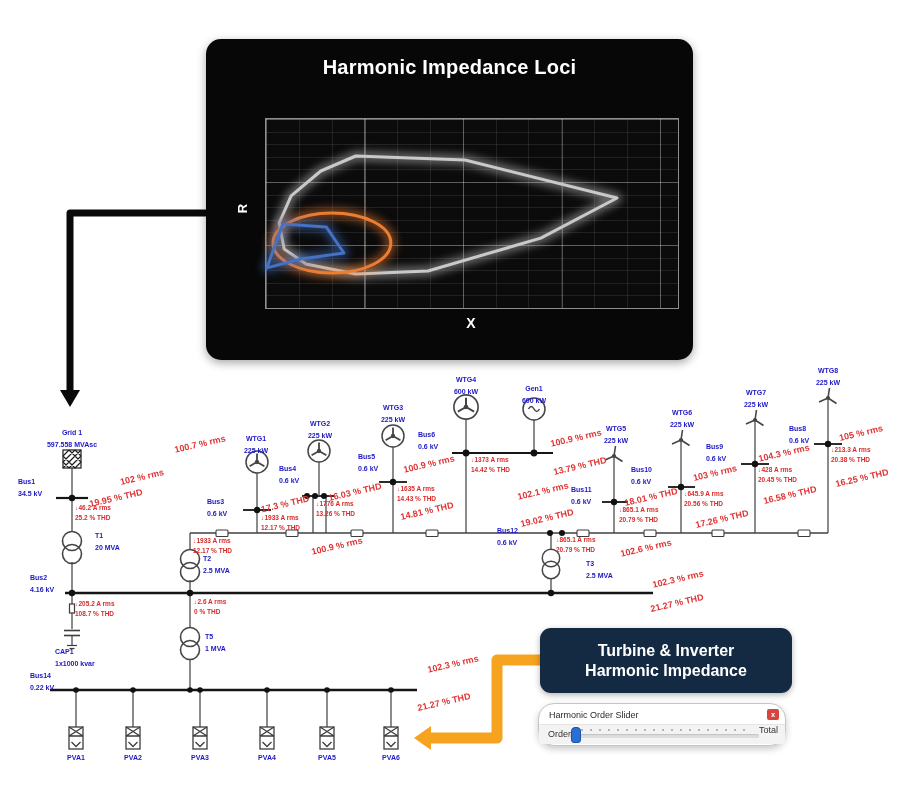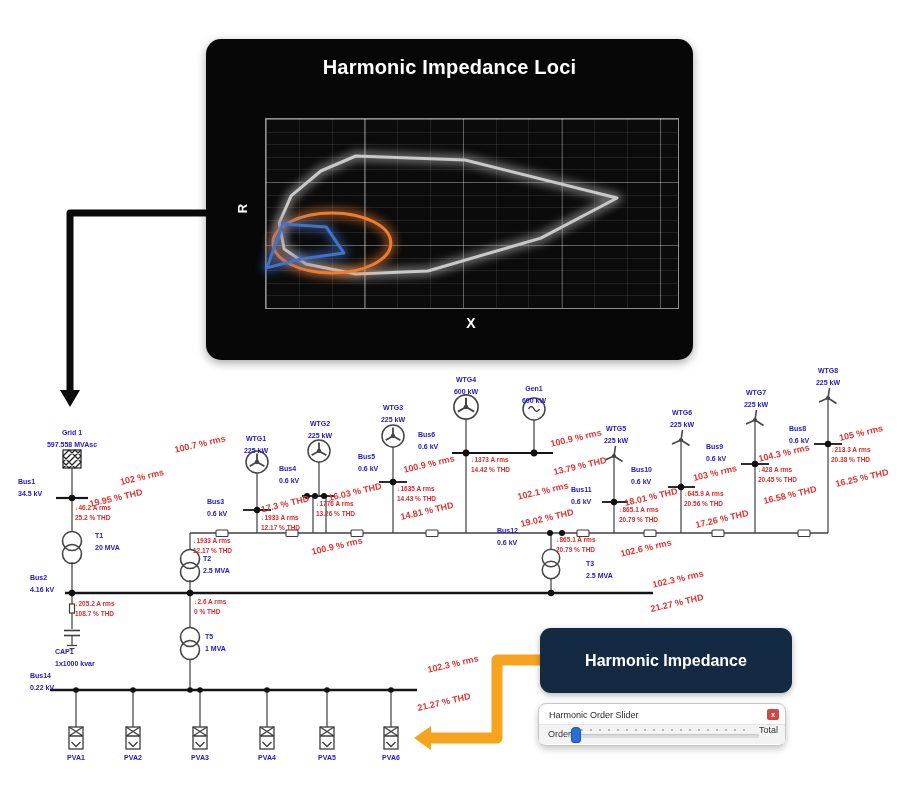--- a/index.html
+++ b/index.html
@@ -34,21 +34,21 @@
        transform:translate(-50%,-50%) rotate(-13deg);}
 
   
   .callout{position:absolute;left:540px;top:628px;width:252px;height:64px;background:#142a42;
            border-radius:11px;box-shadow:0 2px 6px rgba(0,0,0,.3);color:#fff;text-align:center;
            font-size:16px;font-weight:bold;line-height:20px;padding-top:1px;
            display:flex;flex-direction:column;justify-content:center;}
 
   
   .widget{position:absolute;left:538px;top:703px;width:246px;height:41px;background:#fff;
-          border:1px solid #c6c6c6;border-radius:8px;box-shadow:0 3px 7px rgba(0,0,0,.22);}
+          border:1px solid #c6c6c6;border-radius:16px;box-shadow:0 3px 7px rgba(0,0,0,.22);}
   .w-head{position:relative;height:20px;border-bottom:1px solid #e4e4e4;}
   .w-title{position:absolute;left:10px;top:6px;font-size:9px;color:#2a2a2a;}
   .w-close{position:absolute;right:6px;top:5px;width:12px;height:11px;background:#d6453f;
            border-radius:2px;color:#fff;font-size:7.5px;font-weight:bold;text-align:center;
            line-height:11px;cursor:pointer;}
   .w-body{position:relative;height:19px;background:#f3f3f3;border-radius:0 0 3px 3px;}
   .w-order{position:absolute;left:9px;top:4px;font-size:9px;color:#333;}
   .w-total{position:absolute;right:7px;top:0;font-size:9px;color:#333;}
   .w-ticks{position:absolute;left:42px;top:4px;width:168px;height:2px;
            background:repeating-linear-gradient(to right,#b5b5b5 0 1.5px,transparent 1.5px 9px);}
@@ -218,20 +218,21 @@
           <ellipse cx="65.92" cy="123.98400000000001" rx="58.916" ry="30.051000000000002" fill="none" stroke="#ed7d31" stroke-linejoin="round" stroke-width="3"></ellipse>
           <path d="M16.9,105.1 L60.2,107.9 L77.9,134.0 L35.0,140.0 L0.8,148.9 Z" fill="none" stroke="#4472c4" stroke-linejoin="round" stroke-width="10" opacity="0.5" filter="url(#gblur)"></path>
           <path d="M16.9,105.1 L60.2,107.9 L77.9,134.0 L35.0,140.0 L0.8,148.9 Z" fill="none" stroke="#4472c4" stroke-linejoin="round" stroke-width="3"></path>
         </svg>
     </div>
     <div class="ylab">R</div>
     <div class="xlab">X</div>
   </div>
 
   <div class="callout">
+    <div>Turbine &amp; Inverter</div>
     <div>Harmonic Impedance</div>
   </div>
 
   <div class="widget">
     <div class="w-head">
       <span class="w-title">Harmonic Order Slider</span>
       <span class="w-close">x</span>
     </div>
     <div class="w-body">
       <span class="w-order">Order</span>

